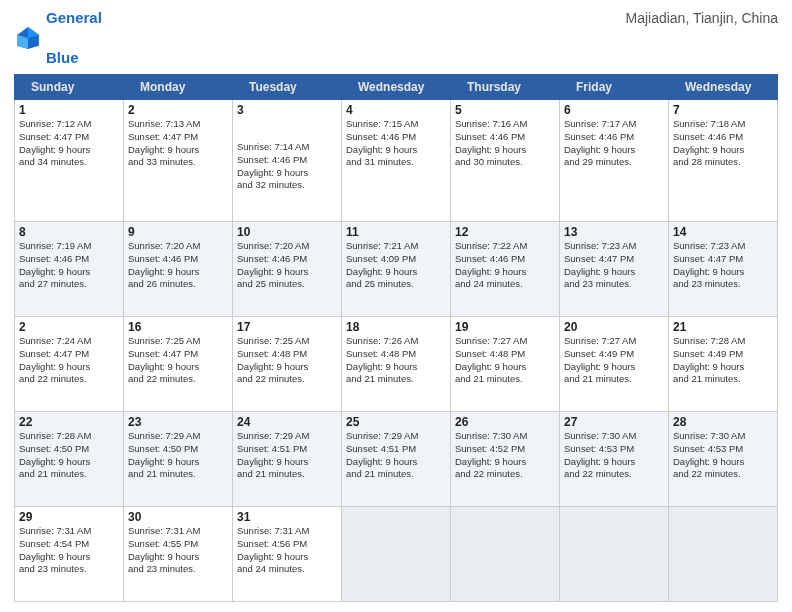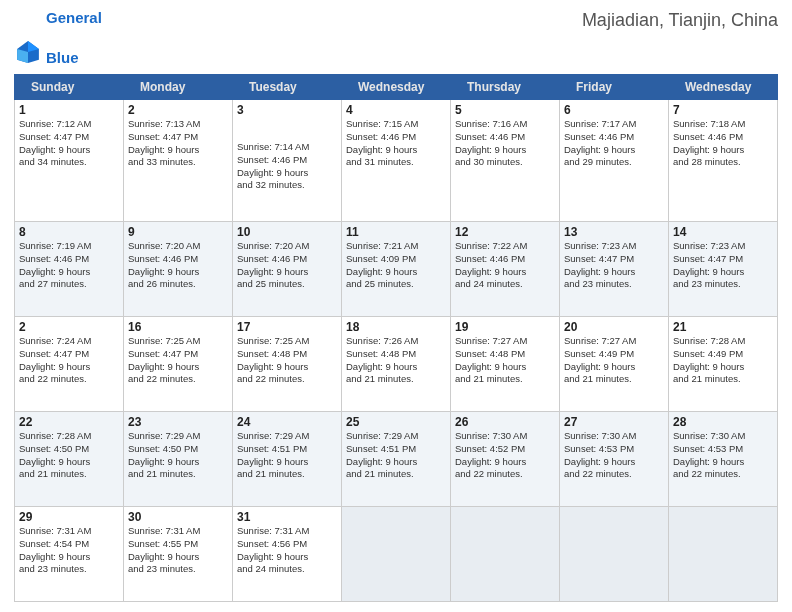--- a/index.html
+++ b/index.html
@@ -19,21 +19,21 @@
       flex-direction: column;
     }
     .header {
       display: flex;
       justify-content: space-between;
       align-items: flex-start;
       margin-bottom: 8px;
     }
     .logo {
       display: flex;
-      align-items: flex-end;
+      align-items: center;
       gap: 4px;
     }
     .logo-text {
       font-size: 15px;
       font-weight: bold;
       color: #333;
       line-height: 1.1;
     }
     .logo-text span {
       color: #1a6bc9;
@@ -45,21 +45,21 @@
     .title-area {
       text-align: right;
     }
     .main-title {
       font-size: 28px;
       font-weight: bold;
       color: #333;
       line-height: 1.1;
     }
     .subtitle {
-      font-size: 18px;
+      font-size: 14px;
       color: #555;
     }
     .calendar {
       flex: 1;
       border: 1px solid #ccc;
       border-collapse: collapse;
       width: 100%;
       table-layout: fixed;
     }
     .calendar th {

